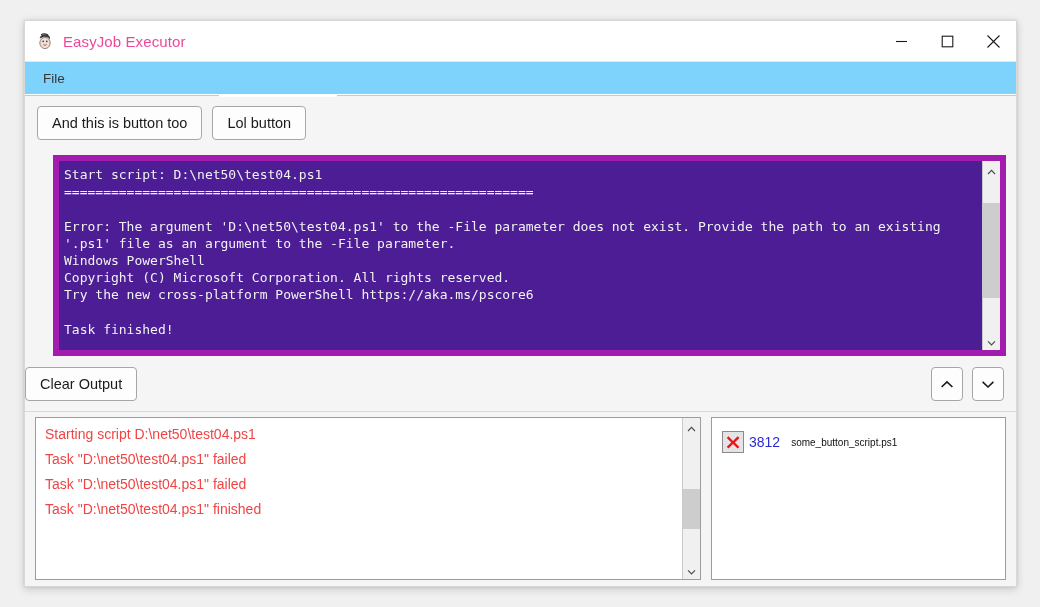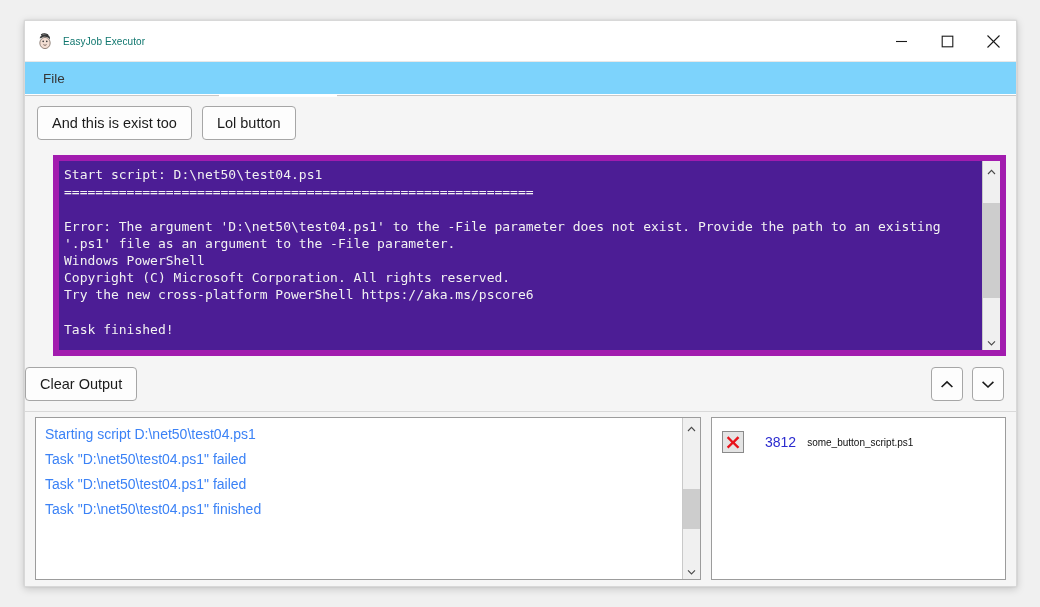--- a/index.html
+++ b/index.html
@@ -31,22 +31,22 @@
     border-bottom: 1px solid #e8e8e8;
   }
   .title-icon {
     width: 18px; height: 18px;
     margin-left: 11px; margin-right: 9px;
     position: relative;
     flex: 0 0 auto;
   }
   .title-icon svg { display:block; }
   .title-text {
-    font-size: 10px;
-    color: #0f766e;
+    font-size: 15px;
+    color: #ec4899;
     letter-spacing: 0.1px;
   }
   .win-controls {
     margin-left: auto;
     display: flex;
     height: 41px;
   }
   .win-btn {
     width: 46px; height: 41px;
     display: flex; align-items: center; justify-content: center;
@@ -235,21 +235,21 @@
   .pane-left { flex: 0 0 666px; }
   .splitter { flex: 0 0 10px; background: #f5f5f5; }
   .pane-right { flex: 1 1 auto; }
   .list {
     flex: 1 1 auto;
     padding: 4px 0 0 0;
     overflow: hidden;
   }
   .list-item {
     font-size: 14px;
-    color: #3b82f6;
+    color: #ef4444;
     line-height: 25px;
     padding-left: 9px;
     white-space: nowrap;
   }
   .proc-item {
     display: flex;
     align-items: center;
     padding: 9px 0 0 10px;
   }
   .proc-icon {
@@ -257,21 +257,21 @@
     background: #e4e4e4;
     border: 1px solid #8a8a8a;
     display: flex;
     align-items: center;
     justify-content: center;
     flex: 0 0 auto;
   }
   .proc-pid {
     font-size: 14px;
     color: #2b2bcf;
-    margin-left: 21px;
+    margin-left: 5px;
   }
   .proc-name {
     font-size: 10px;
     color: #101010;
     margin-left: 11px;
   }
 </style>
 </head>
 <body>
 
@@ -314,21 +314,21 @@
       </div>
     </div>
   </div>
 
   <div class="menubar">
     <div class="menu-item">File</div>
   </div>
 
 
   <div class="tabpanel">
-    <div class="btn">And this is exist too</div>
+    <div class="btn">And this is button too</div>
     <div class="btn">Lol button</div>
   </div>
 
   <div class="console-row">
     <div class="console">
       <div class="console-text" style="color: rgb(242, 242, 242);">Start script: D:\net50\test04.ps1
 ============================================================
 
 Error: The argument 'D:\net50\test04.ps1' to the -File parameter does not exist. Provide the path to an existing
 '.ps1' file as an argument to the -File parameter.

